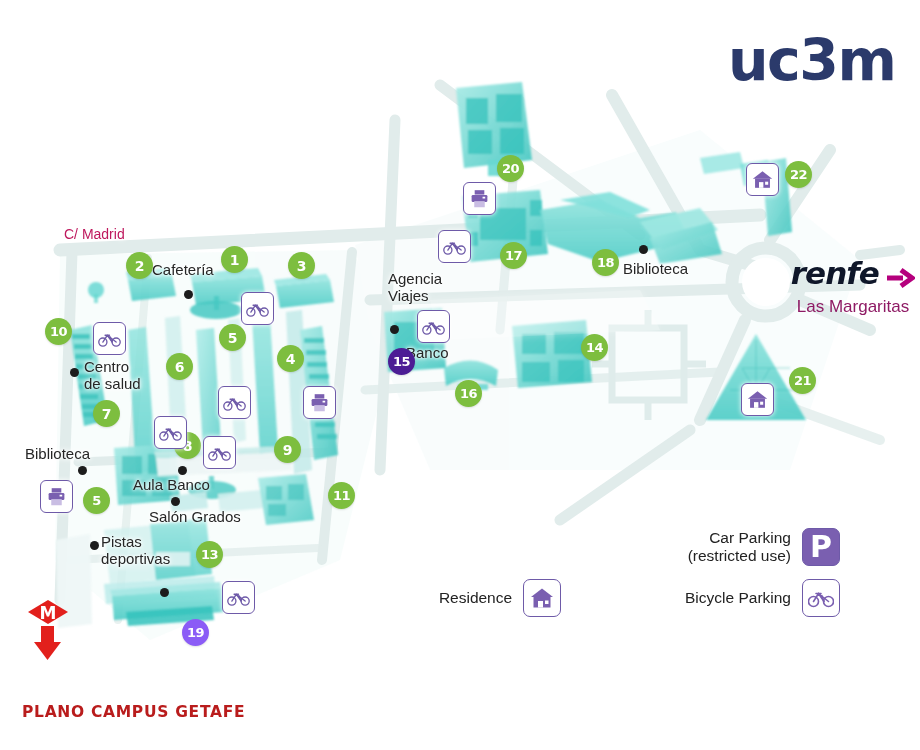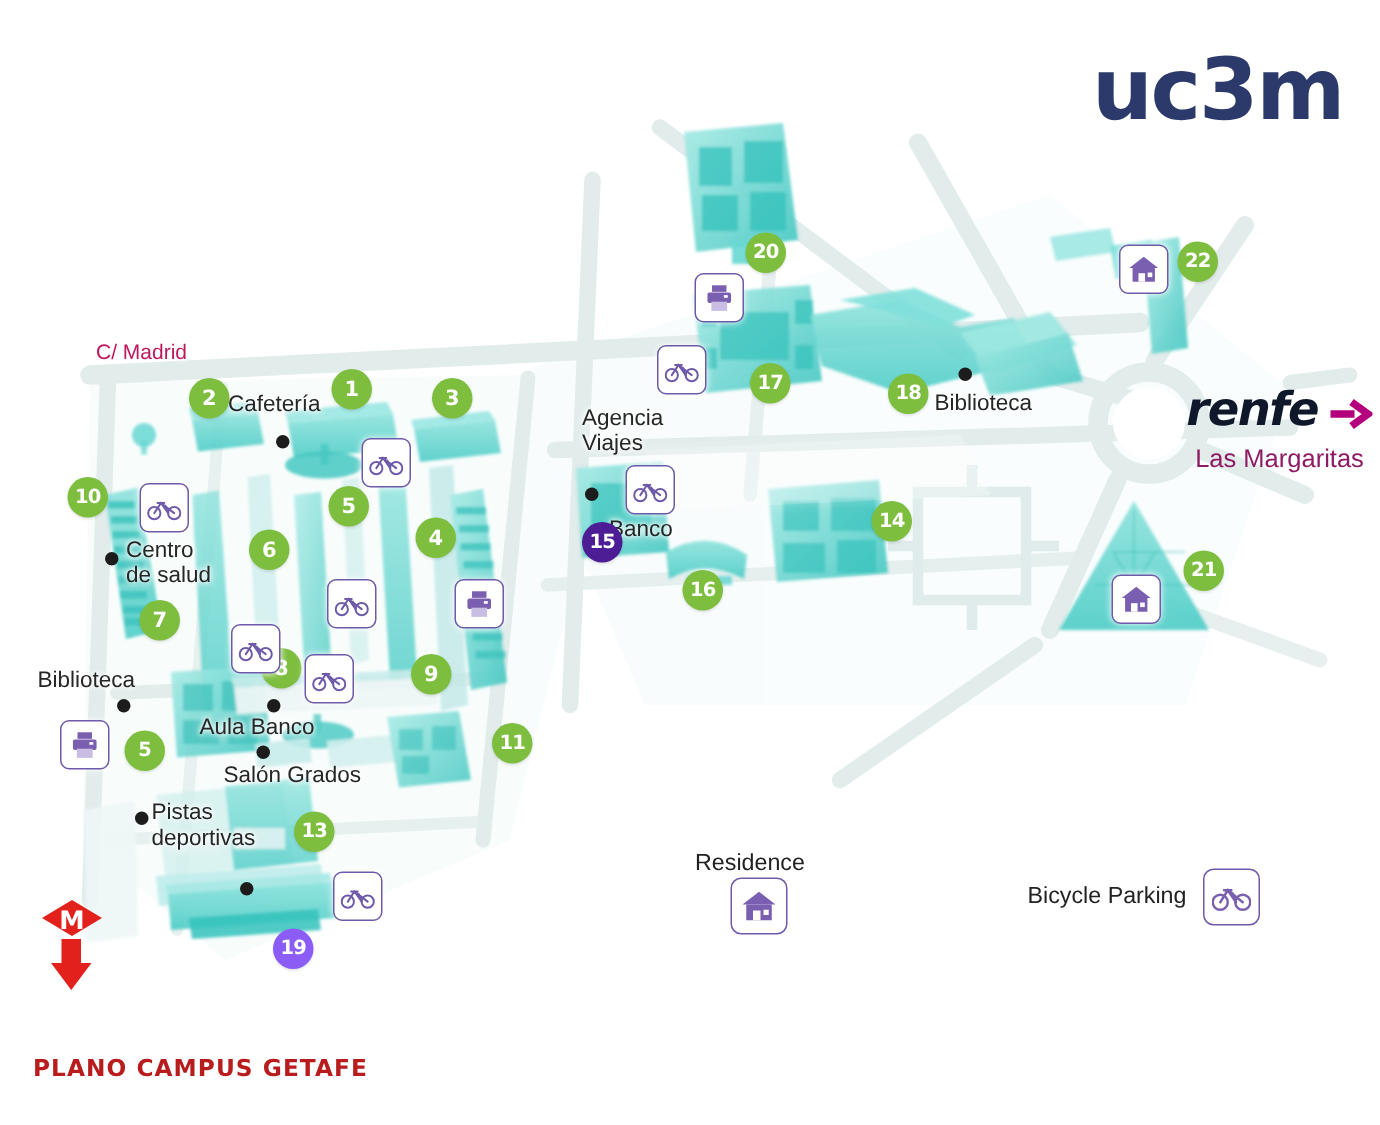--- a/index.html
+++ b/index.html
@@ -583,32 +583,39 @@
         <rect x="3.5" y="11" width="17" height="10.5" fill="#7a5fb0"></rect>
         <rect x="8" y="15" width="5" height="6.5" fill="#ffffff"></rect>
         <rect x="15" y="14.5" width="3.5" height="3.5" fill="#ffffff"></rect>
       </svg>
     </div>
   </div>
 
 <div id="legend">
 
 
-  <div class="legend-row" style="left:0px; top:39px; width:180px; justify-content:center;flex-direction:column;">
+  <div class="legend-row" style="left:0px; top:51px; width:180px; justify-content:center;">
     <span class="legend-label">Residence</span>
     <span class="legend-icon">
       <svg width="24" height="24" viewBox="0 0 24 24">
         <polygon points="12,2.5 23,11 1,11" fill="#7a5fb0"></polygon>
         <rect x="3.5" y="11" width="17" height="10.5" fill="#7a5fb0"></rect>
         <rect x="8" y="15" width="5" height="6.5" fill="#ffffff"></rect>
         <rect x="15" y="14.5" width="3.5" height="3.5" fill="#ffffff"></rect>
       </svg>
     </span>
   </div>
 
+  <div class="legend-row" style="left:250px; top:0px; width:180px; justify-content:flex-end;">
+    <span class="legend-label">Car Parking
+(restricted use)</span>
+    <span class="legend-icon solid">
+      <span class="pletter">P</span>
+    </span>
+  </div>
 
   <div class="legend-row" style="left:250px; top:51px; width:180px; justify-content:flex-end;">
     <span class="legend-label">Bicycle Parking</span>
     <span class="legend-icon">
       <svg width="26" height="20" viewBox="0 0 26 20">
         <circle cx="5.5" cy="13.5" r="5" fill="none" stroke="#7a5fb0" stroke-width="1.6"></circle>
         <circle cx="20.5" cy="13.5" r="5" fill="none" stroke="#7a5fb0" stroke-width="1.6"></circle>
         <path d="M5.5 13.5 L10.5 5.5 L16 13.5 M10.5 5.5 L20.5 13.5 M8 5.5 L13 5.5" fill="none" stroke="#7a5fb0" stroke-width="1.6" stroke-linecap="round"></path>
         <path d="M16 13.5 L13.5 7" stroke="#7a5fb0" stroke-width="1.6"></path>
       </svg>

